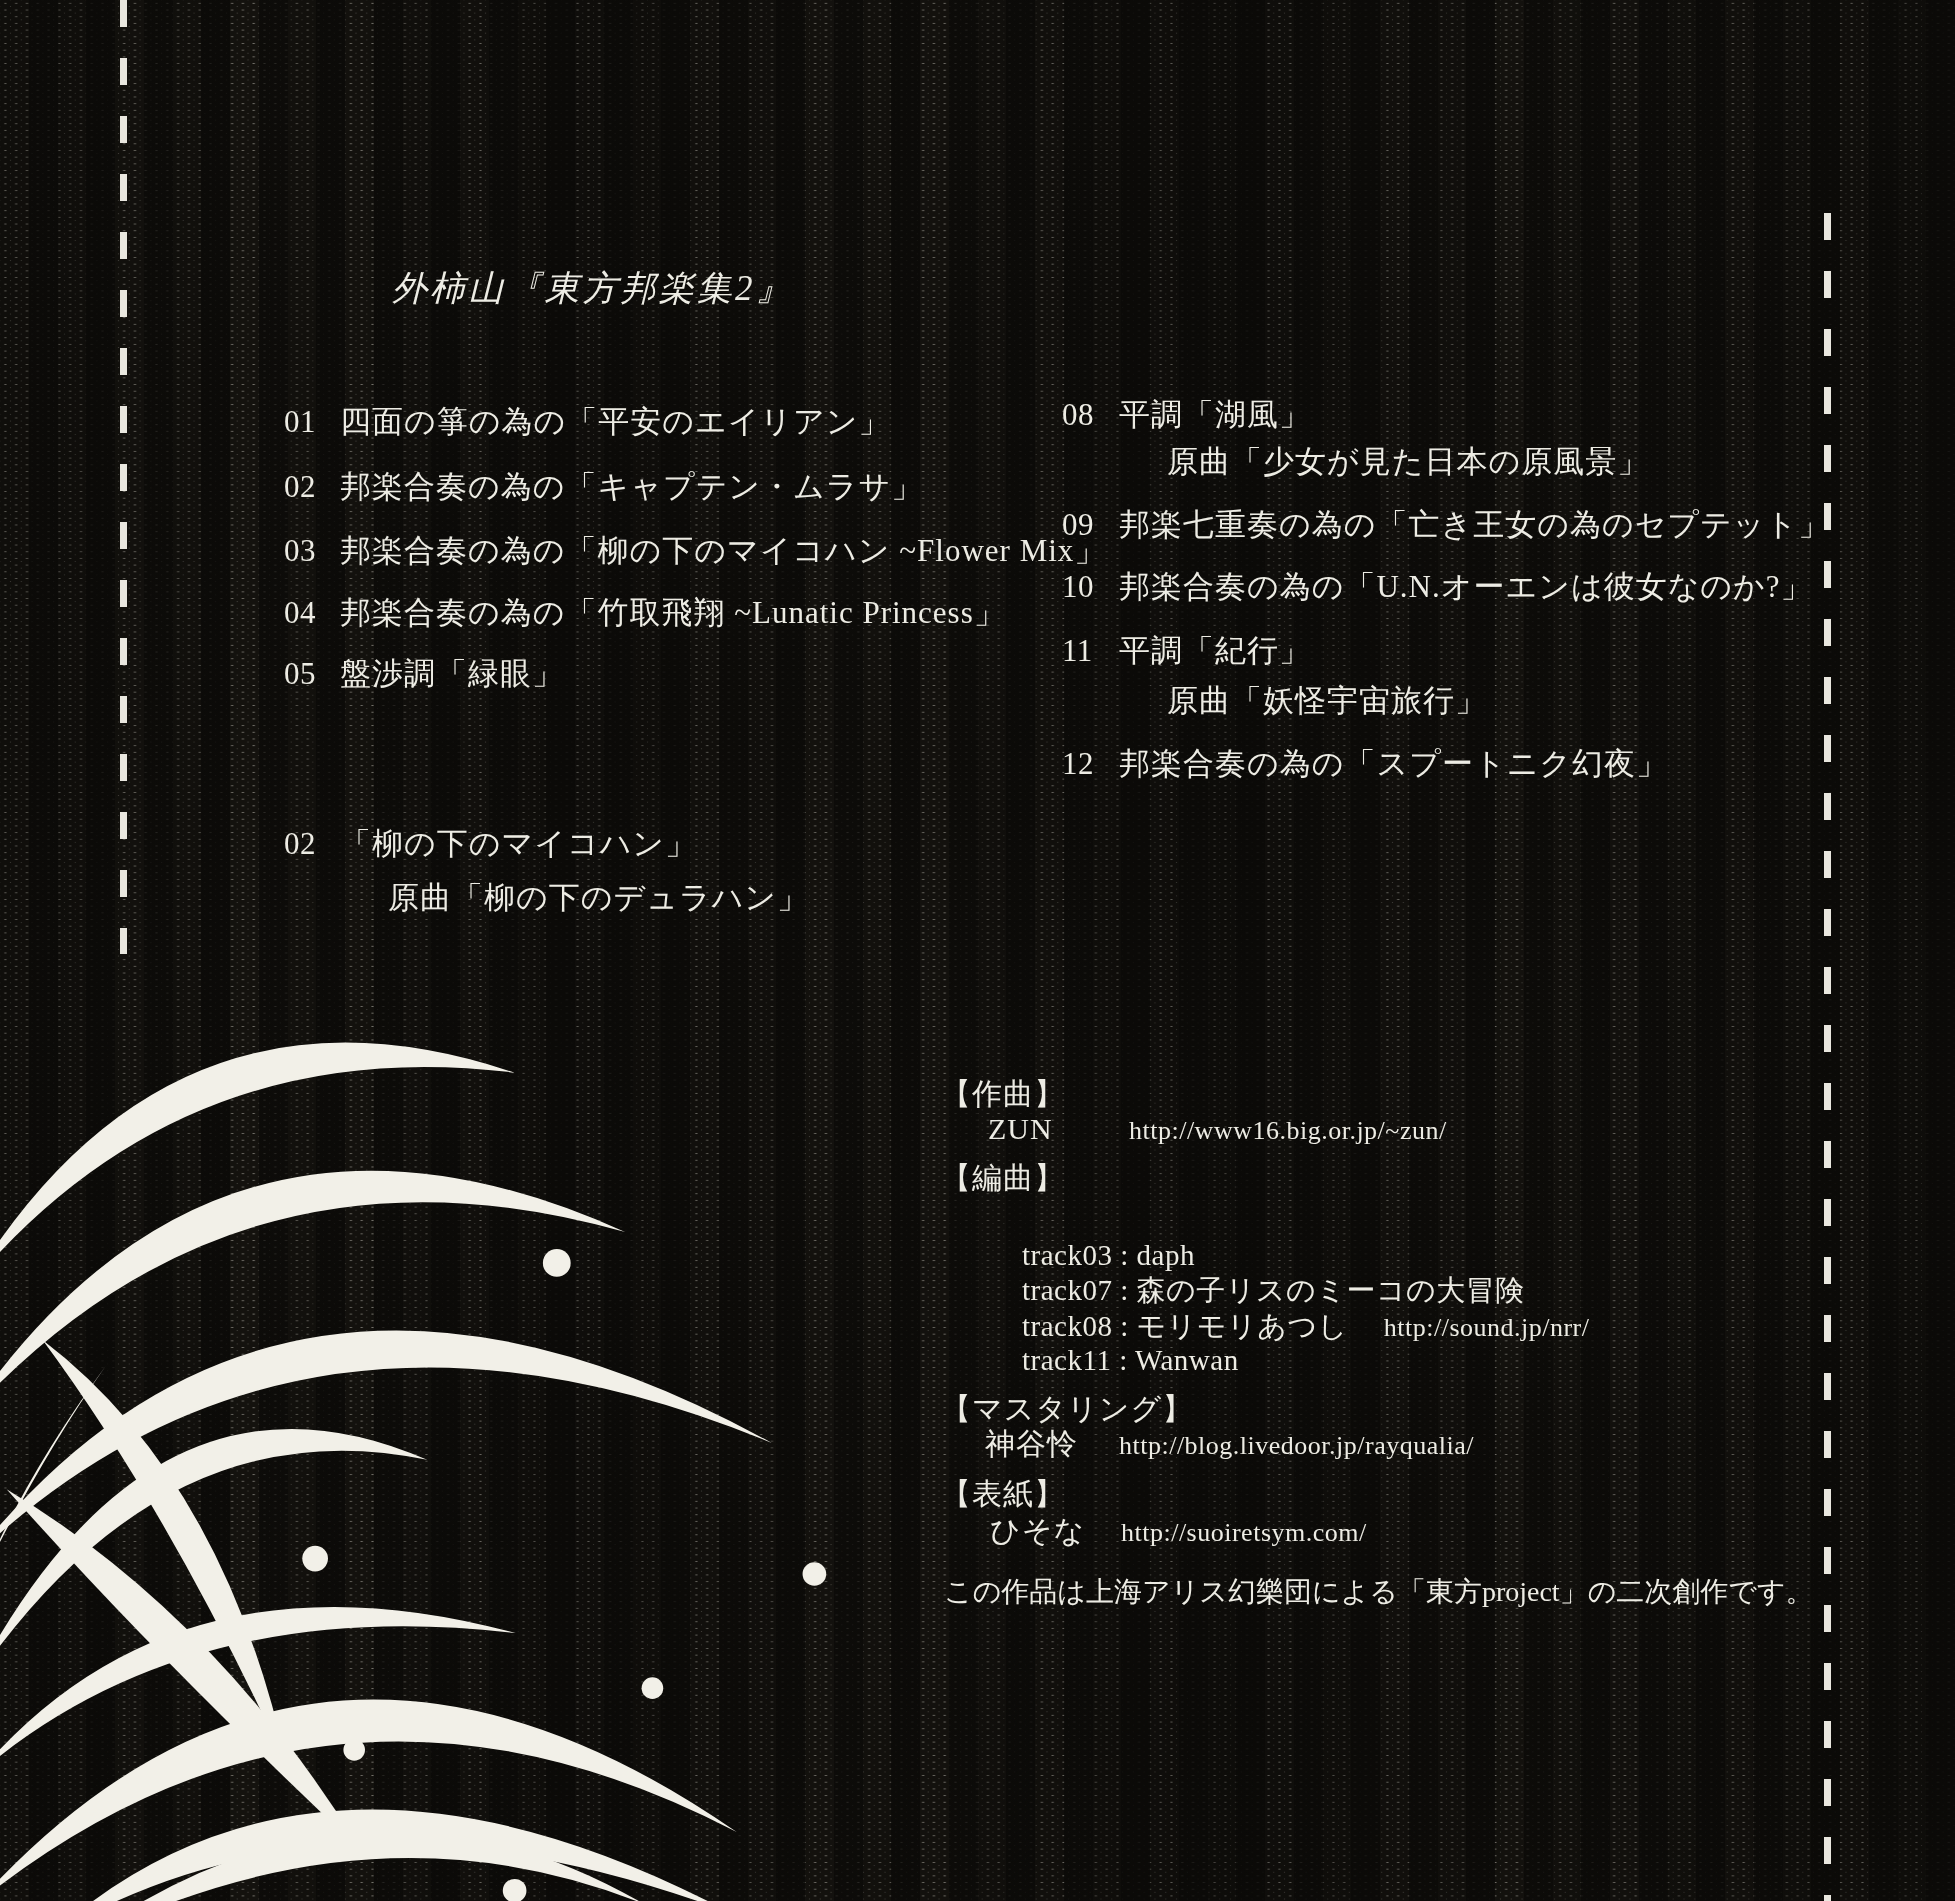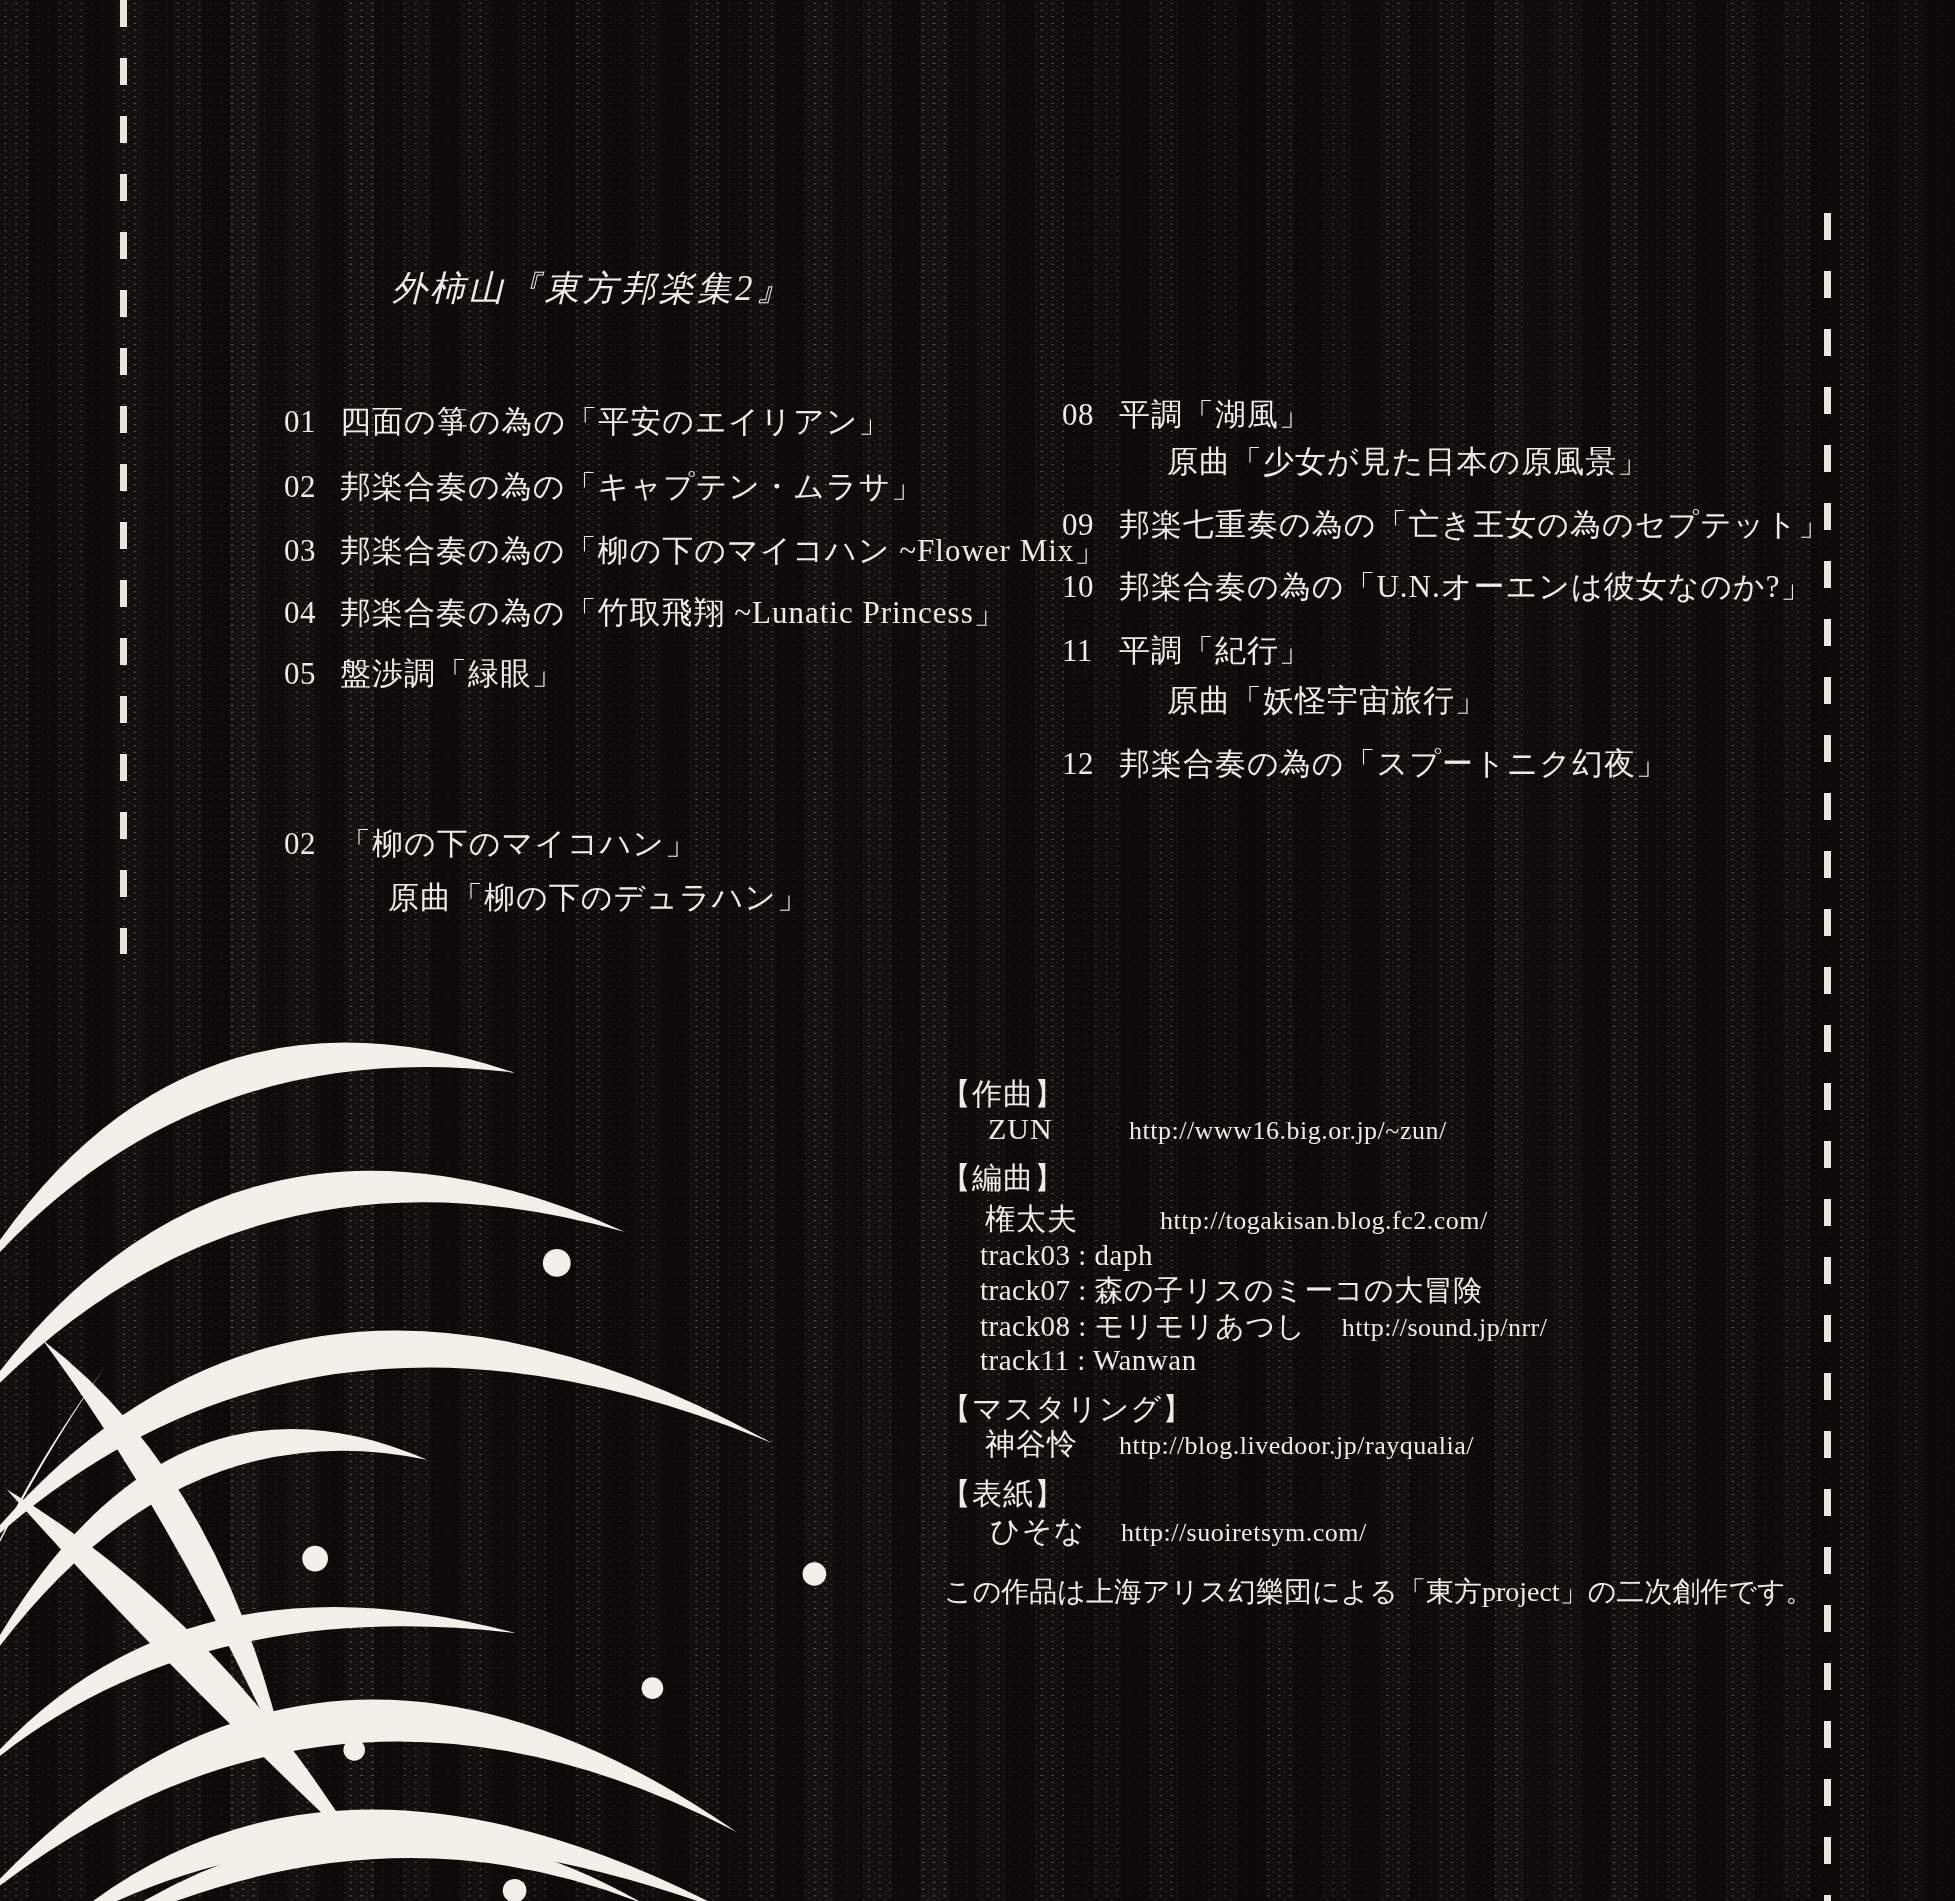--- a/index.html
+++ b/index.html
@@ -52,21 +52,21 @@
   .track-row .tno{display:inline-block;letter-spacing:0.5px;}
   .col-left .tno{width:56px;}
   .col-right .tno{width:57px;}
   .origin-row{position:absolute;white-space:nowrap;font-size:31px;letter-spacing:1px;}
 
   .credit-header{position:absolute;font-size:30px;letter-spacing:1px;white-space:nowrap;}
   .credit-row{position:absolute;display:flex;align-items:baseline;white-space:nowrap;}
   .credit-row .cname{font-size:30px;letter-spacing:1px;display:inline-block;}
   .credit-row .curl{font-size:26px;letter-spacing:0.5px;}
   .credit-track{position:absolute;display:flex;align-items:baseline;white-space:nowrap;}
-  .credit-track .cname{font-size:29px;letter-spacing:0.5px;}
+  .credit-track .cname{font-size:29px;letter-spacing:0.5px;margin-left:42px;}
   .credit-track .curl{font-size:26px;letter-spacing:0.5px;margin-left:36px;}
   .disclaimer{position:absolute;left:944px;top:1573px;font-size:28px;letter-spacing:0px;white-space:nowrap;}
 
   .grass-svg{position:absolute;left:0;top:921px;pointer-events:none;}
 </style>
 </head>
 <body>
 
 <div class="canvas">
 
@@ -137,24 +137,20 @@
     <span class="tno">12</span><span class="ttl">邦楽合奏の為の「スプートニク幻夜」</span>
   </div>
 
   <div class="credit-header" style="left:941px;top:1074px">【作曲】</div>
   <div class="credit-row" style="left:988px;top:1112px">
     <span class="cname" style="width:141px">ZUN</span>
     <span class="curl">http://www16.big.or.jp/~zun/</span>
   </div>
 
   <div class="credit-header" style="left:941px;top:1158px">【編曲】</div>
-  <div class="credit-row" style="left:985px;top:1199px">
-    <span class="cname" style="width:175px">権太夫</span>
-    <span class="curl">http://togakisan.blog.fc2.com/</span>
-  </div>
   <div class="credit-track" style="left:980px;top:1239px">
     <span class="cname">track03 : daph</span>
   </div>
   <div class="credit-track" style="left:980px;top:1271px">
     <span class="cname">track07 : 森の子リスのミーコの大冒険</span>
   </div>
   <div class="credit-track" style="left:980px;top:1307px">
     <span class="cname">track08 : モリモリあつし</span>
     <span class="curl">http://sound.jp/nrr/</span>
   </div>

